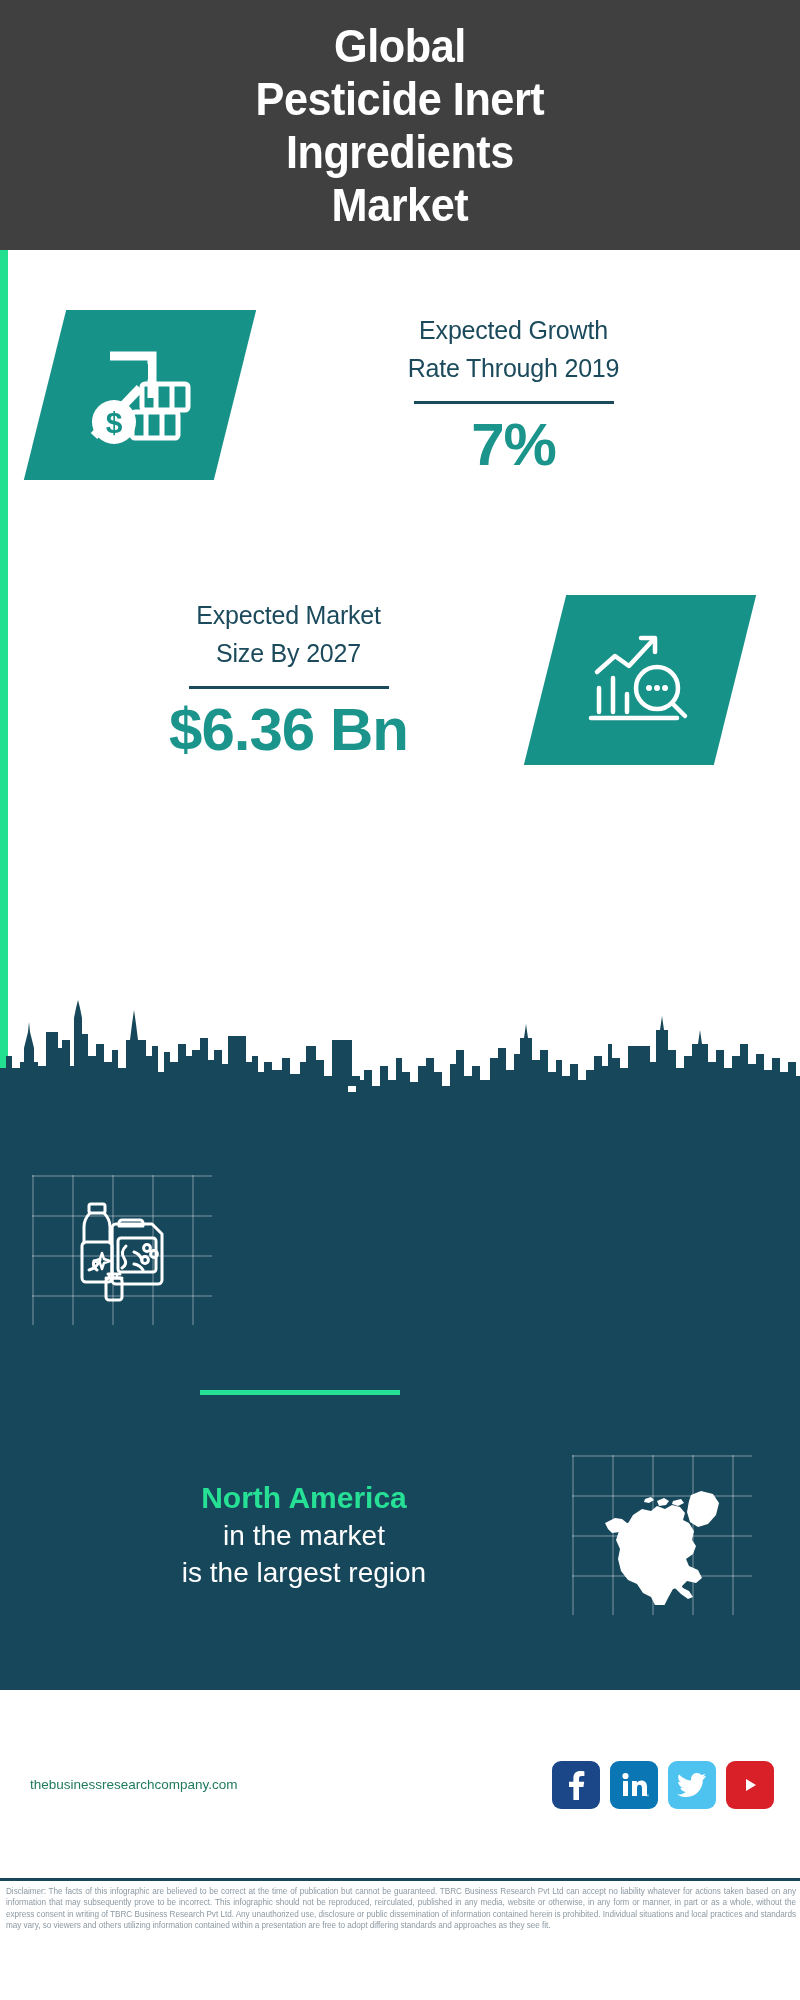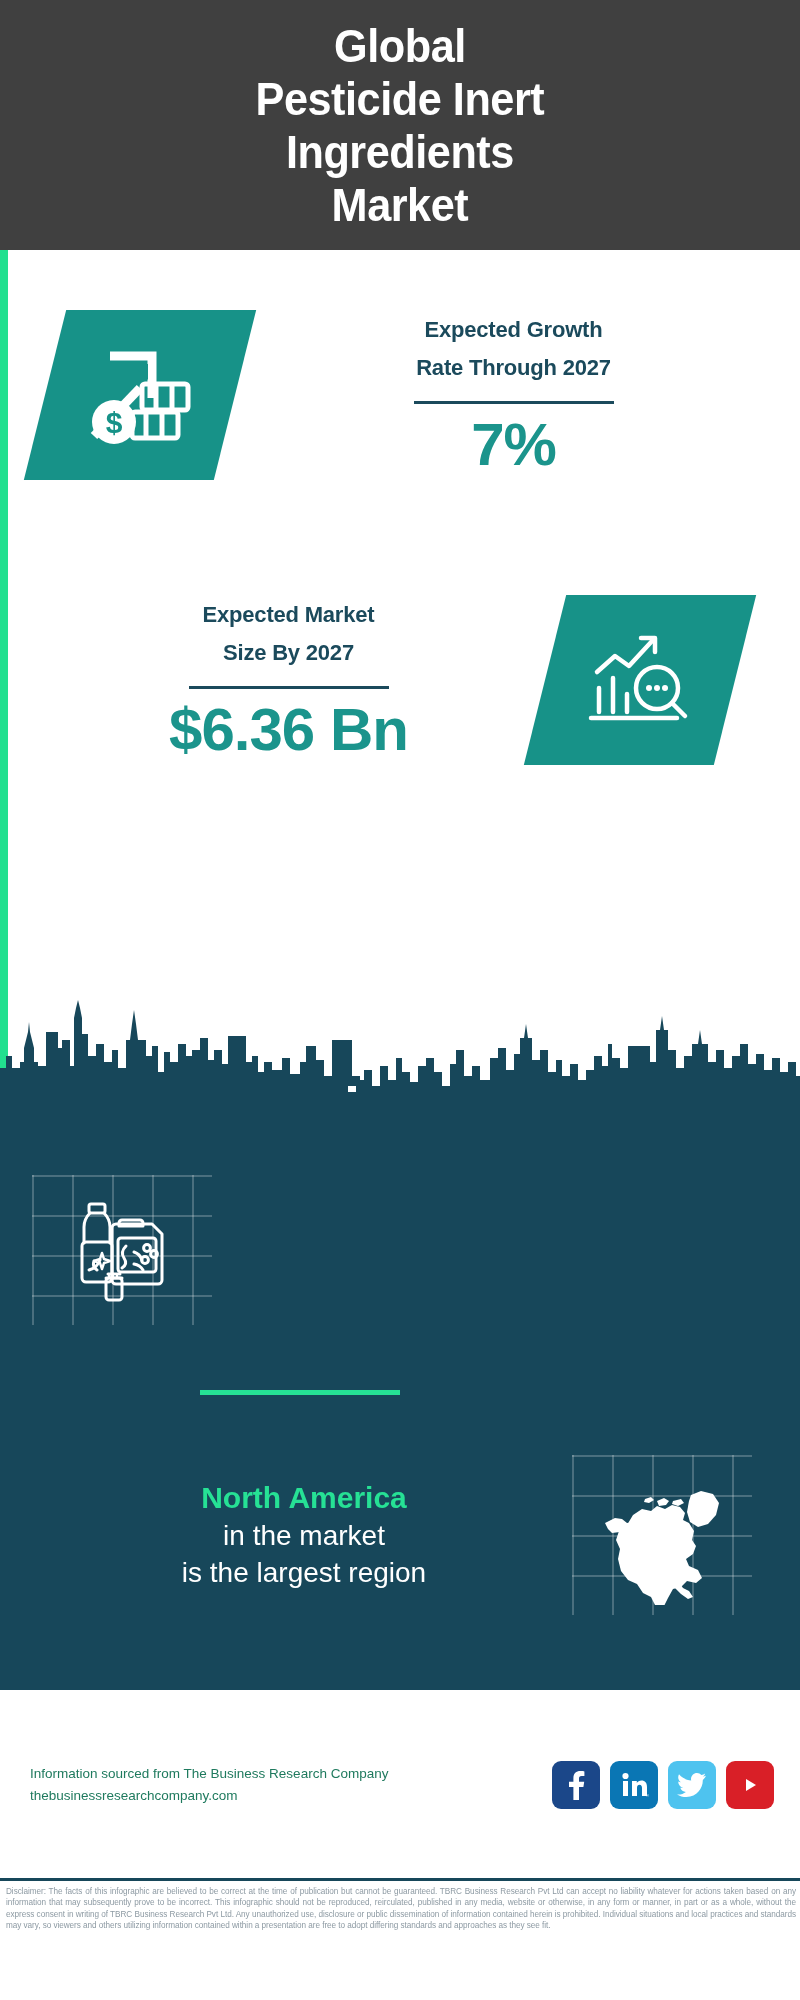--- a/index.html
+++ b/index.html
@@ -57,21 +57,21 @@
     flex:none;
   }
   .badge > svg { transform:skewX(14deg); }
   .stat1 .badge { margin-left:45px; }
 
   .stat1-text {
     flex:1; display:flex; flex-direction:column; align-items:center;
     margin-left:20px; margin-right:28px;
   }
   .stat-title {
-    color:#1b4a5c; font-size:22px; font-weight:bold; line-height:38px;
+    color:#1b4a5c; font-size:25px; font-weight:normal; line-height:38px;
     text-align:center; letter-spacing:-0.2px;
   }
   .stat-rule {
     width:200px; height:3px; background:#1b4a5c; margin:14px 0 6px 0;
   }
   .stat-value {
     color:#1b948c; font-size:60px; font-weight:bold; line-height:70px;
     letter-spacing:-1px;
   }
 
@@ -217,21 +217,21 @@
           <line x1="82" y1="74" x2="82" y2="96"></line>
         </g>
 
         <circle cx="34" cy="82" r="22" fill="#fff"></circle>
         <text x="34" y="93" font-size="30" font-weight="bold" text-anchor="middle" fill="#179288" font-family="Liberation Sans, sans-serif">$</text>
       </svg>
     </div>
     <div class="stat1-text">
       <div class="stat-title">
         <span>Expected Growth</span><br>
-        <span>Rate Through 2027</span>
+        <span>Rate Through 2019</span>
       </div>
       <div class="stat-rule"></div>
       <div class="stat-value">7%</div>
     </div>
   </div>
 
   <div class="stat2">
     <div class="stat2-text">
       <div class="stat-title">
         <span>Expected Market</span><br>
@@ -374,21 +374,20 @@
           <path d="M86,36 l8,-2 3,4 -6,3 -6,-2 z"></path>
           <path d="M58,34 l6,-2 3,3 -5,3 -5,-1 z"></path>
         </g>
       </svg>
     </div>
   </div>
 
   <div class="footer-top-rule"></div>
   <div class="footer">
     <div class="source">
-      <div>Information sourced from The Business Research Company</div>
       <div>thebusinessresearchcompany.com</div>
     </div>
     <div class="socials">
       <div class="sicon fb">
         <svg width="26" height="30" viewBox="0 0 26 30">
           <path fill="#fff" d="M16 30 V17 h4.4 l0.8,-5.2 H16 V8.6 c0,-1.5 0.5,-2.5 2.6,-2.5 H21.4 V1.4
                 C20.9,1.3 19.2,1.1 17.3,1.1 c-4.1,0 -6.9,2.5 -6.9,7.1 v3.6 H6 V17 h4.4 V30 z"></path>
         </svg>
       </div>
       <div class="sicon li">

